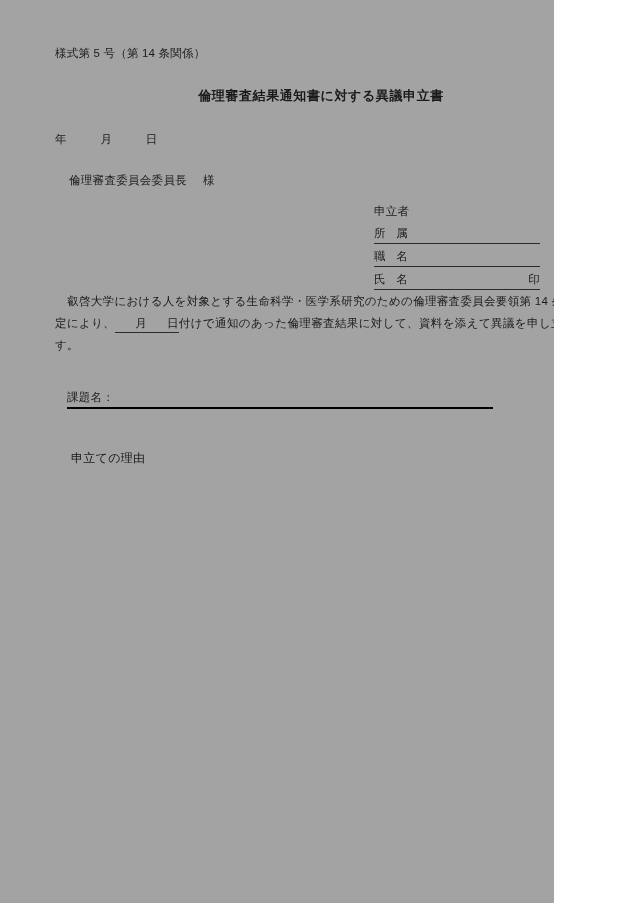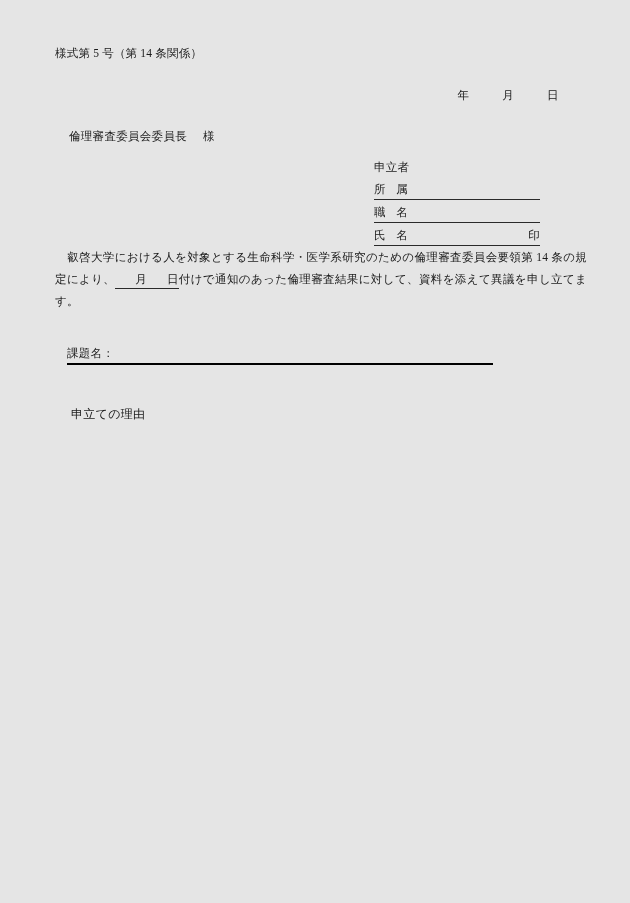--- a/index.html
+++ b/index.html
@@ -3,25 +3,25 @@
 <meta charset="utf-8">
 <title>倫理審査結果通知書に対する異議申立書</title>
 <style>
   html, body {
     margin: 0;
     padding: 0;
     background: #ffffff;
   }
   .page {
     position: relative;
-    width: 630px;
+    width: 554px;
     height: 903px;
-    background: #e5e5e5;
+    background: #a3a3a3;
     box-sizing: border-box;
-    font-family: Liberation Serif, serif;
+    font-family: Liberation Sans, sans-serif;
     color: #1a1a1a;
     overflow: hidden;
   }
   .doc-body {
     position: absolute;
     left: 55px;
     top: 44px;
     width: 532px;
   }
 
@@ -39,21 +39,20 @@
     text-align: center;
     font-size: 13px;
     font-weight: bold;
     letter-spacing: 0.6px;
     line-height: 20px;
   }
 
   
   .date-line {
     margin-top: 24px;
-    text-align: right;
     padding-right: 28px;
     font-size: 11.5px;
     line-height: 18px;
     letter-spacing: 0.5px;
   }
   .date-line .gap { display: inline-block; width: 26px; }
 
   
   .addressee {
     margin-top: 23px;
@@ -135,20 +134,21 @@
   }
 </style>
 </head>
 <body>
 
 <div class="page">
   <div class="doc-body">
 
     <div class="form-number">様式第 5 号（第 14 条関係）</div>
 
+    <div class="doc-title">倫理審査結果通知書に対する異議申立書</div>
 
     <div class="date-line">
       <span>年</span>
       <span class="gap"></span>
       <span>月</span>
       <span class="gap"></span>
       <span>日</span>
     </div>
 
     <div class="addressee">

